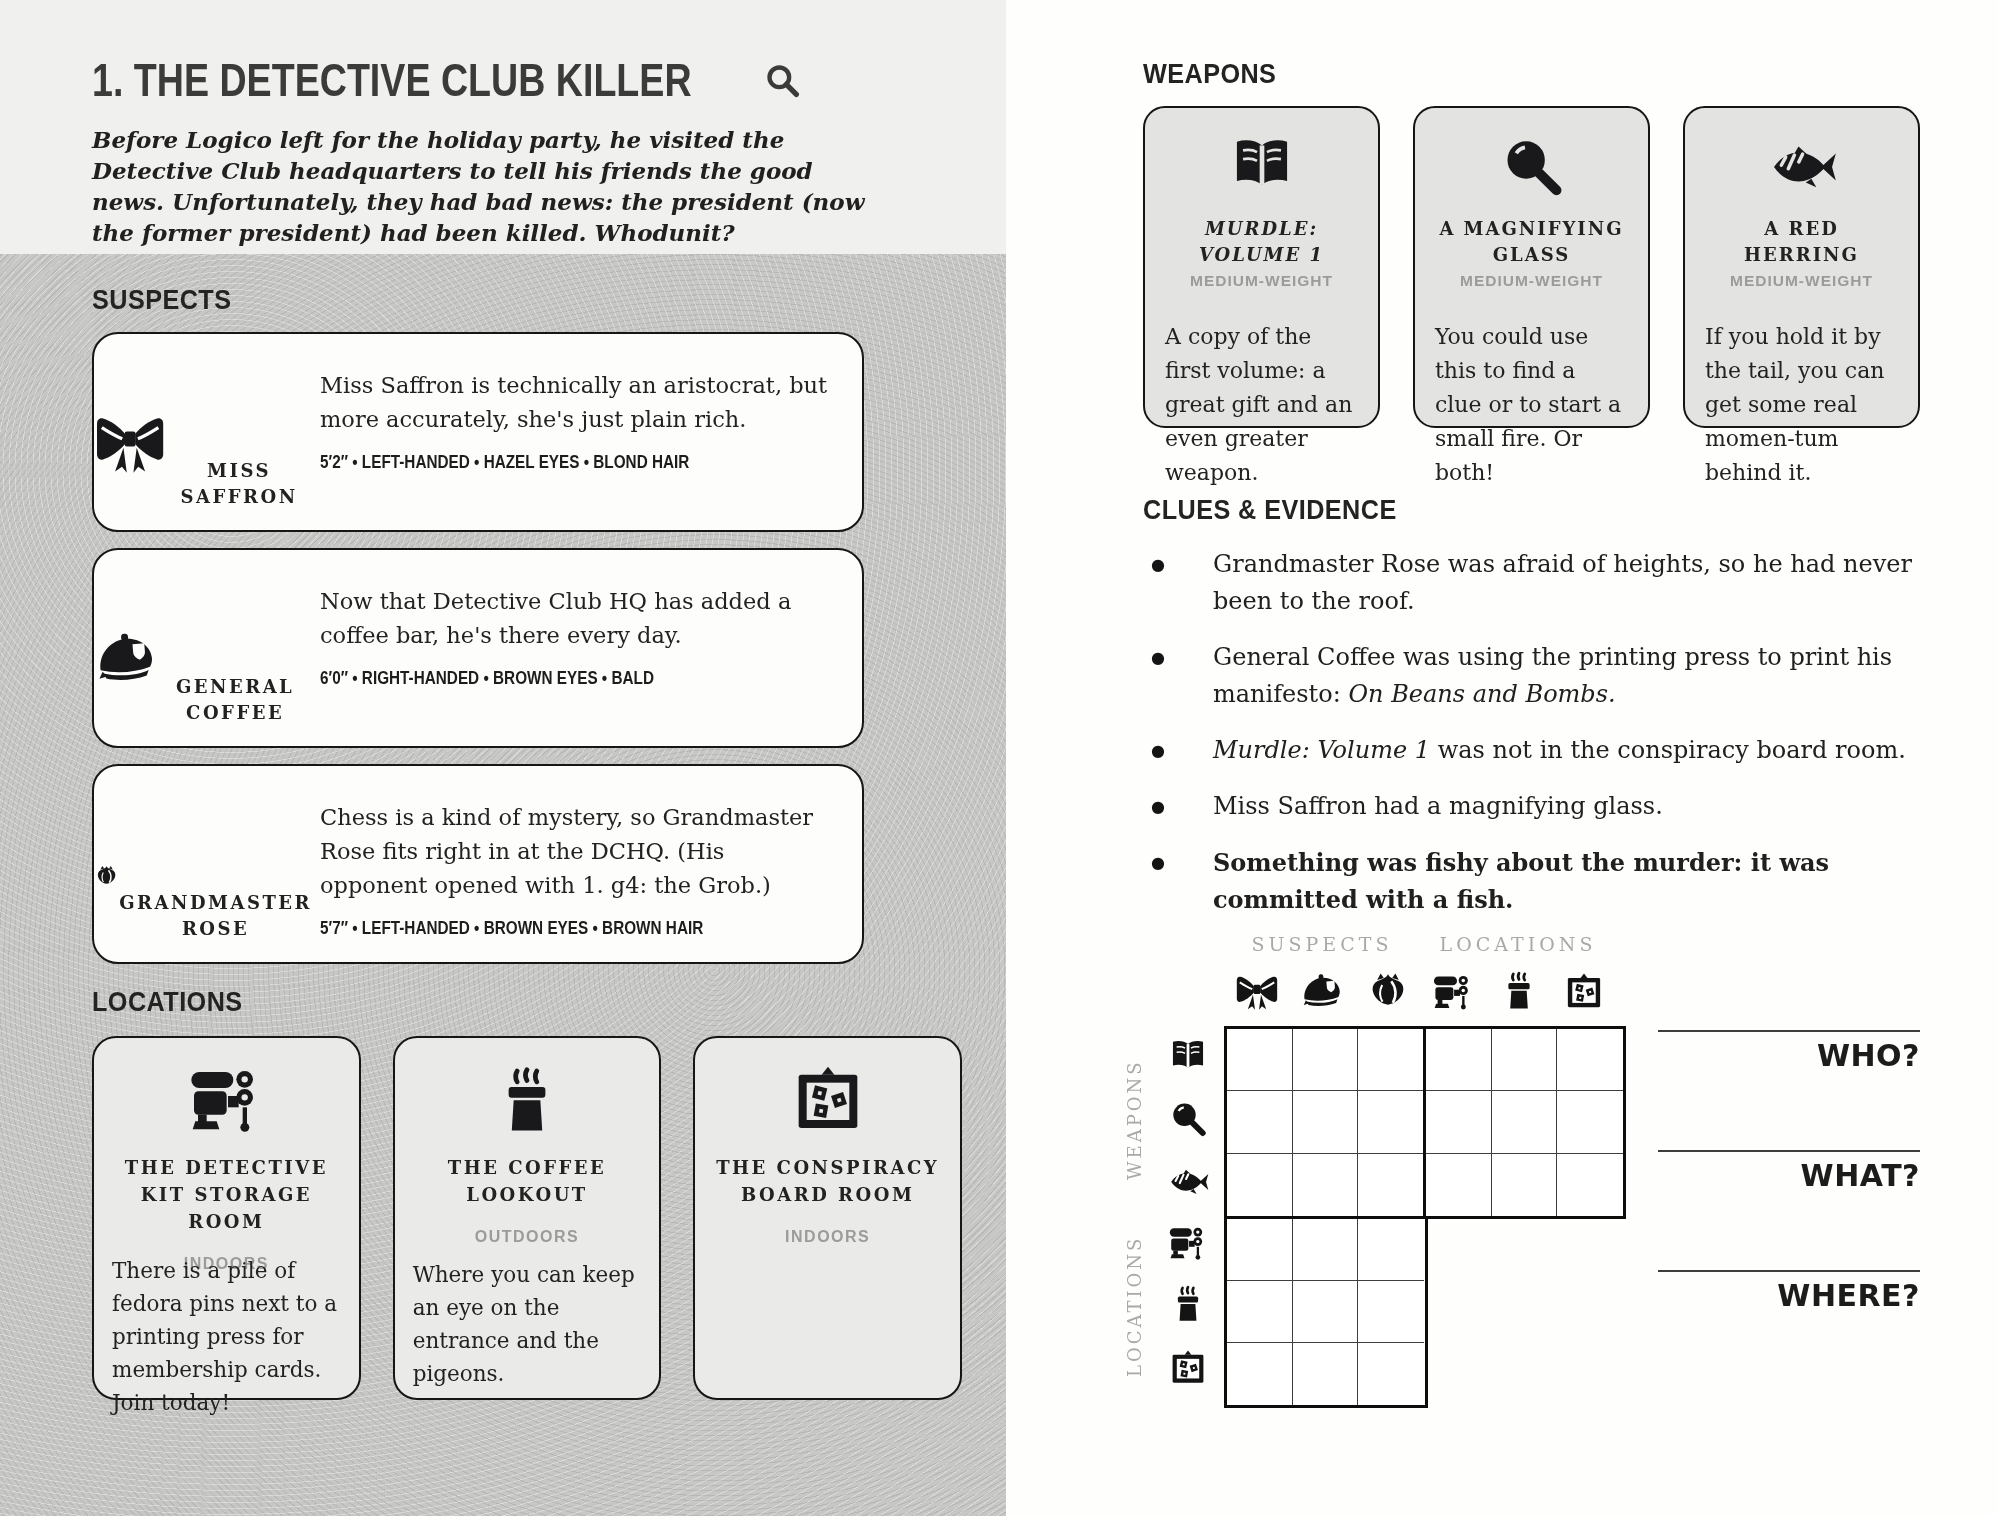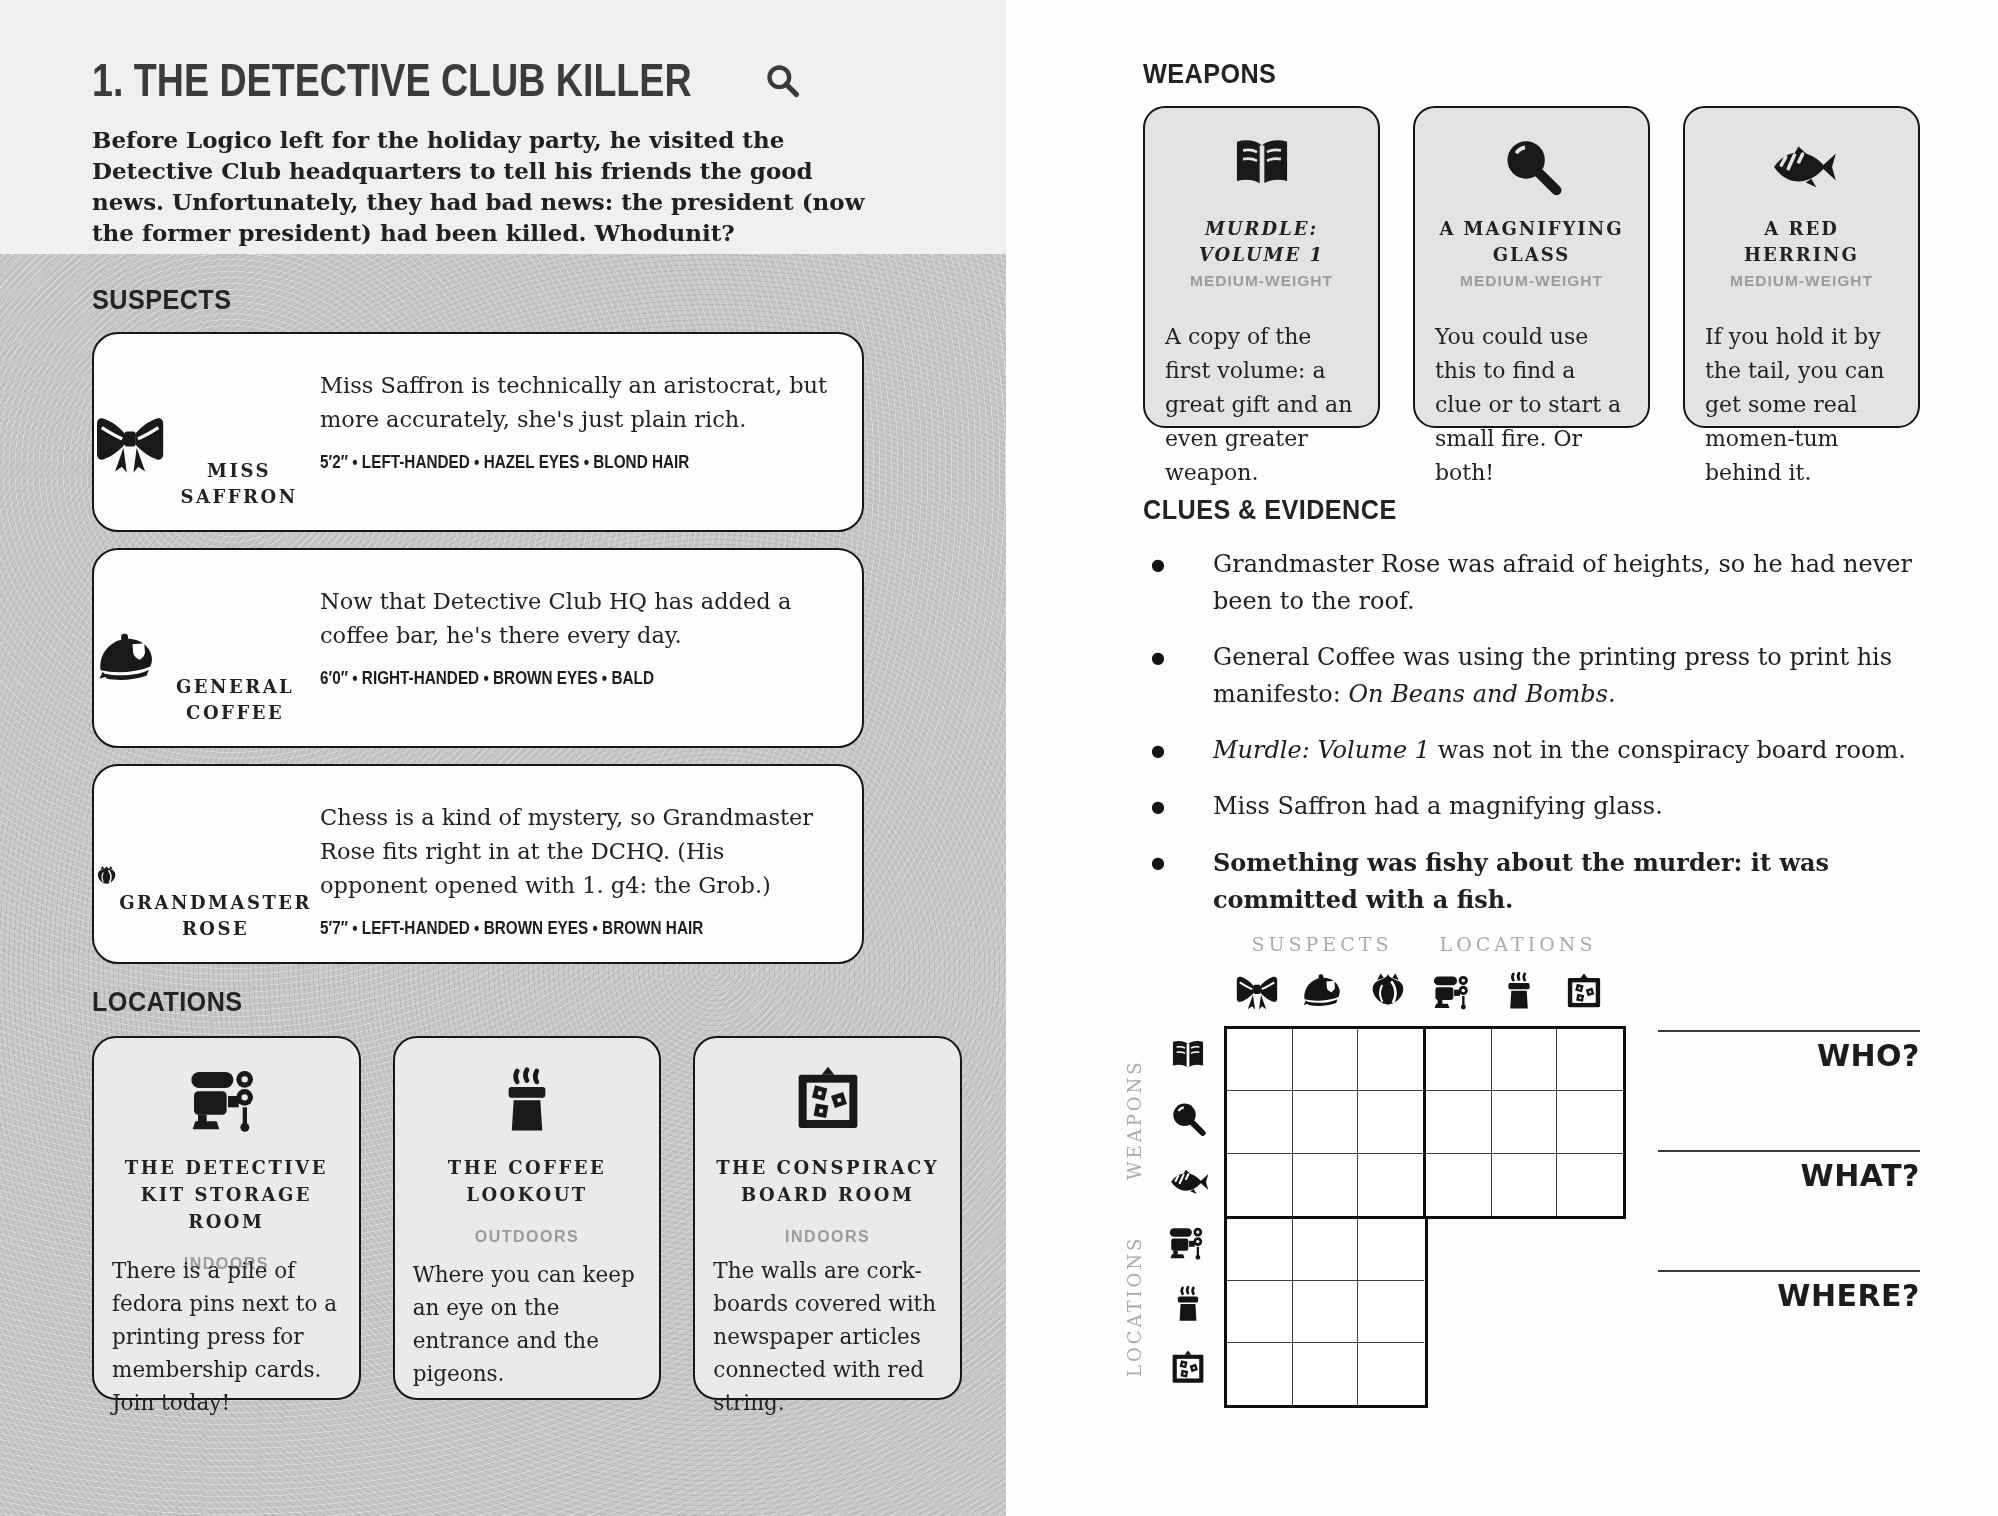--- a/index.html
+++ b/index.html
@@ -14,21 +14,21 @@
       repeating-radial-gradient(circle at 23% 31%, rgba(255,255,255,.35) 0 .8px, transparent 1px 6px),
       repeating-radial-gradient(circle at 71% 64%, rgba(50,50,48,.10) 0 1px, transparent 1.3px 5px),
       #c7c8c5;
   }
   .intro-band { position:absolute; left:0; top:0; width:100%; height:254px; background:#f0f0ee; }
   .title { position:absolute; left:92px; top:52px; white-space:nowrap; }
   .title-text { display:inline-block; font-family:"Liberation Sans",sans-serif; font-weight:700;
     font-size:47px; letter-spacing:0; color:#3b3b39; transform:scaleX(.8); transform-origin:left center; }
   .title-mag { width:40px; height:40px; margin-left:-78px; vertical-align:-6px; color:#3b3b39; }
   .intro { position:absolute; left:92px; top:124px; width:788px;
-    font-weight:700; font-size:23px; line-height:31px; color:#21201e; }
+    font-weight:700; font-size:23px; line-height:31px; color:#21201e;font-style:italic; }
 
   .left-body { position:absolute; left:0; top:254px; right:0; bottom:0; padding:30px 44px 0 92px; }
   h2.section { font-family:"Liberation Sans",sans-serif; font-weight:700; font-size:28px;
     letter-spacing:.5px; color:#232321; transform:scaleX(.9); transform-origin:left center; }
 
   .scard { width:772px; height:200px; margin-top:16px; margin-bottom:15px; background:#fdfdfc;
     border:2.6px solid #161616; border-radius:26px; display:flex; overflow:hidden; --icon-bg:#fdfdfc; }
   .scard-left { width:218px; display:flex; flex-direction:row; align-items:center; }
   .scard-icon { width:94px; height:94px; margin-top:26px; color:#19181a; }
   .scard-name { margin-top:auto; margin-bottom:20px; text-align:center;
@@ -275,21 +275,20 @@
         </article>
 
         <article class="lcard">
           <div class="lcard-head">
             <svg class="lcard-icon">
                 <use href="#i-corkboard"></use>
               </svg>
             <div class="lcard-name">THE CONSPIRACY BOARD ROOM</div>
             <div class="lcard-tag">INDOORS</div>
           </div>
-          <p class="desc">The walls are cork-boards covered with newspaper articles connected with red string.</p>
         </article>
       </div>
     </div>
   </section>
 
   <section class="right-page">
     <h2 class="section weapons-h">WEAPONS</h2>
 
     <div class="weap-row">
       <article class="wcard">

